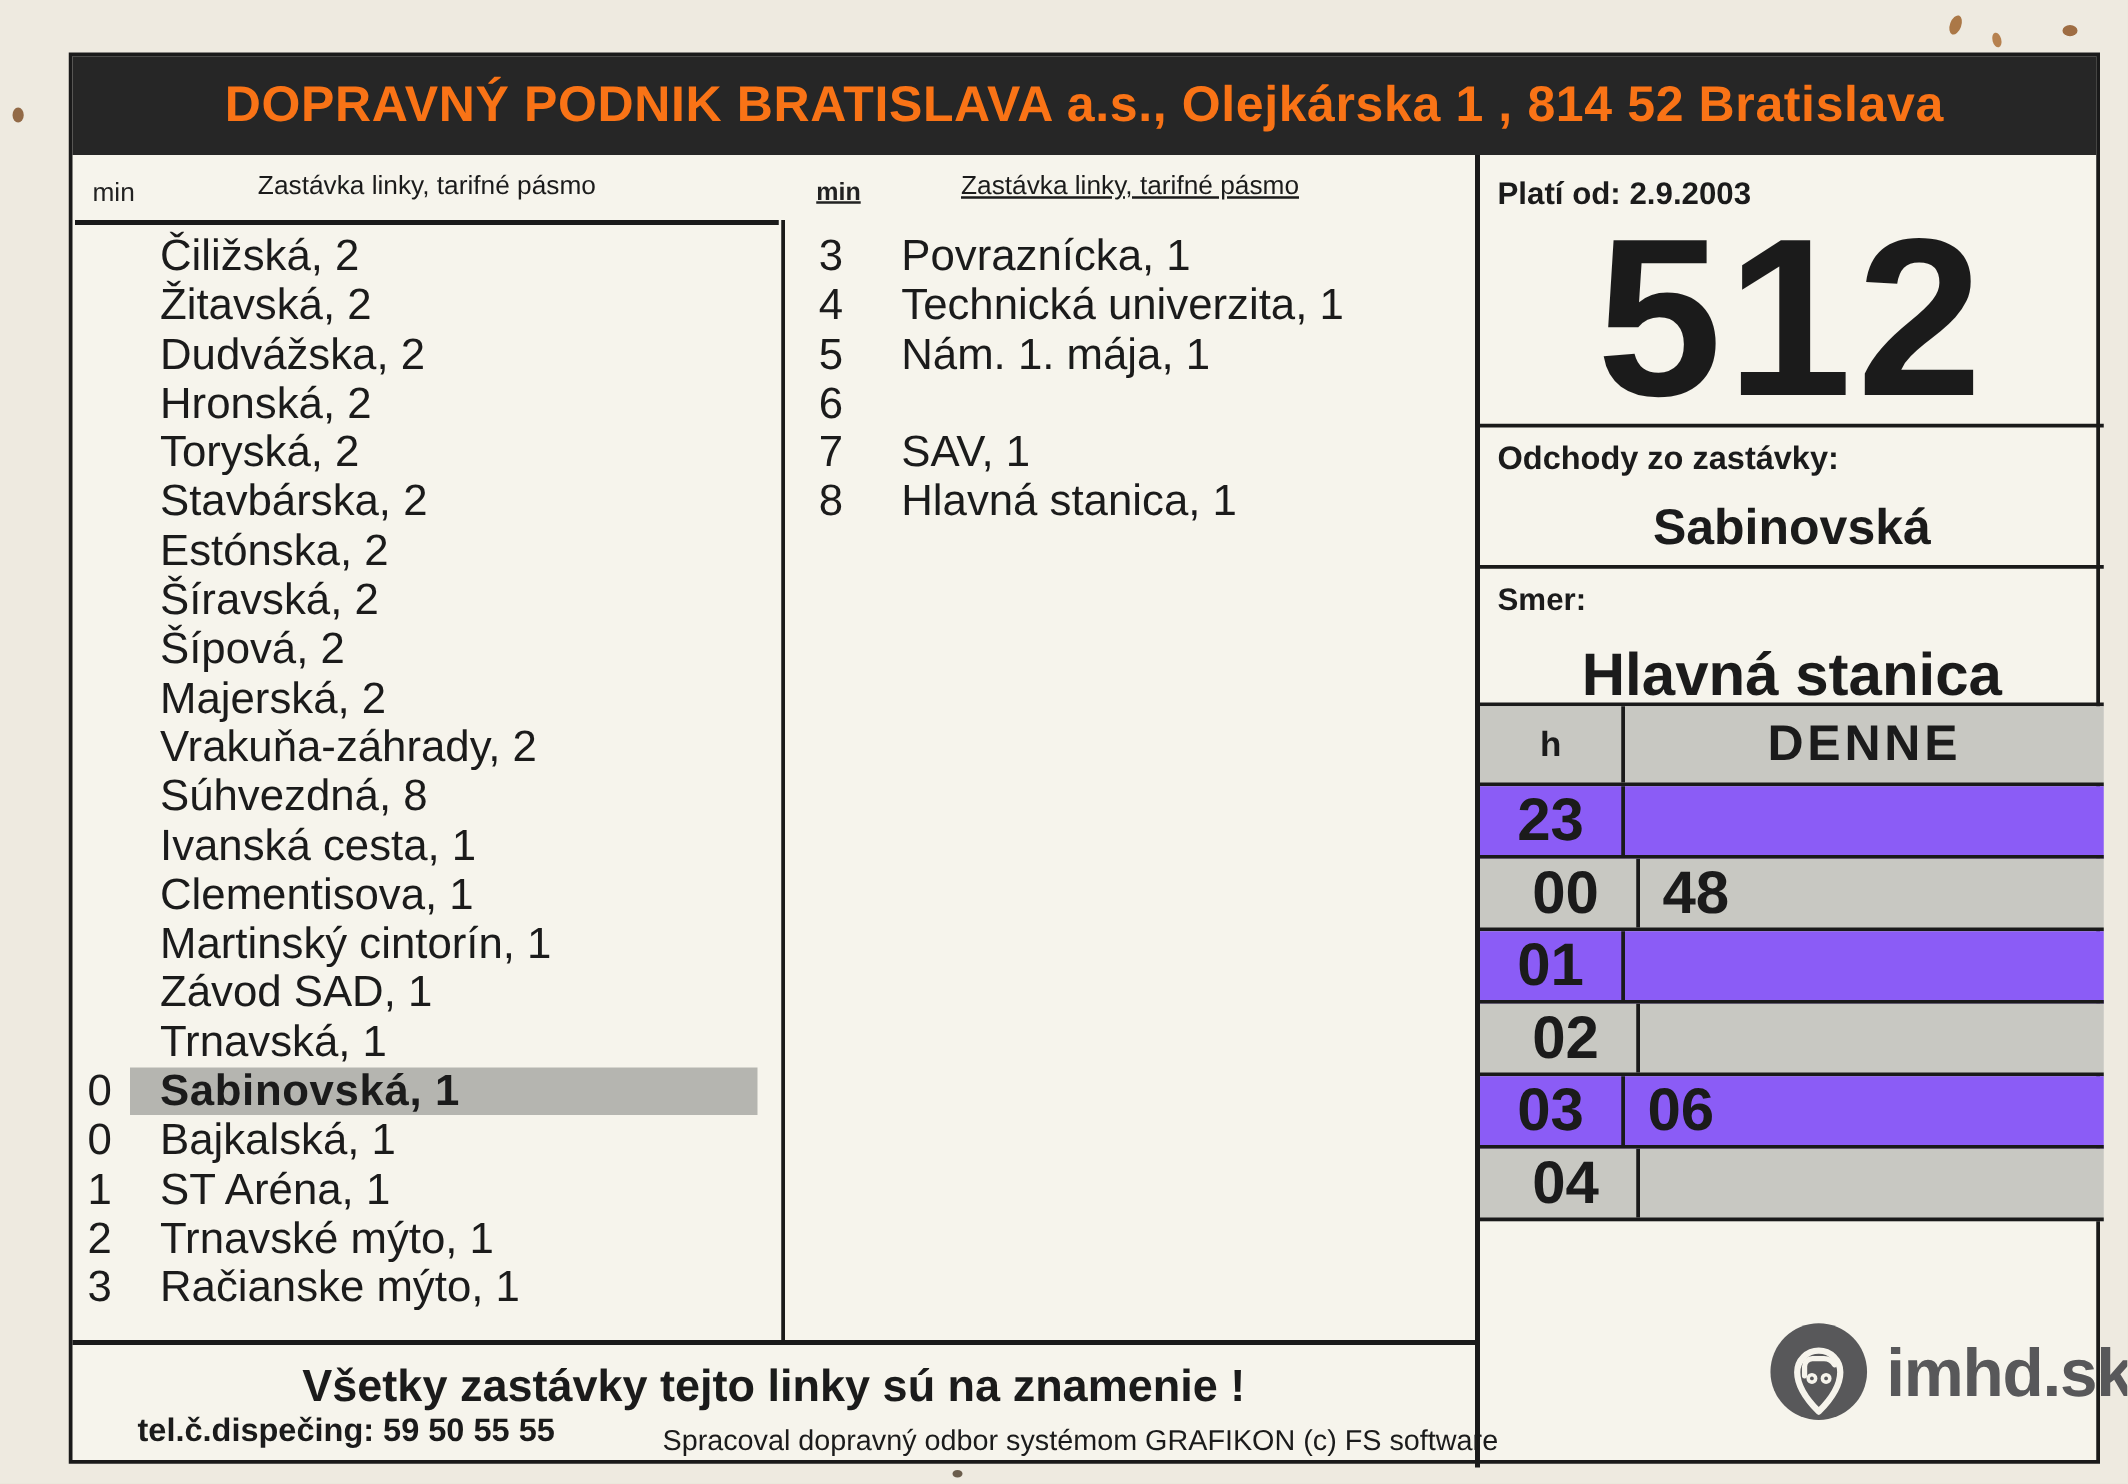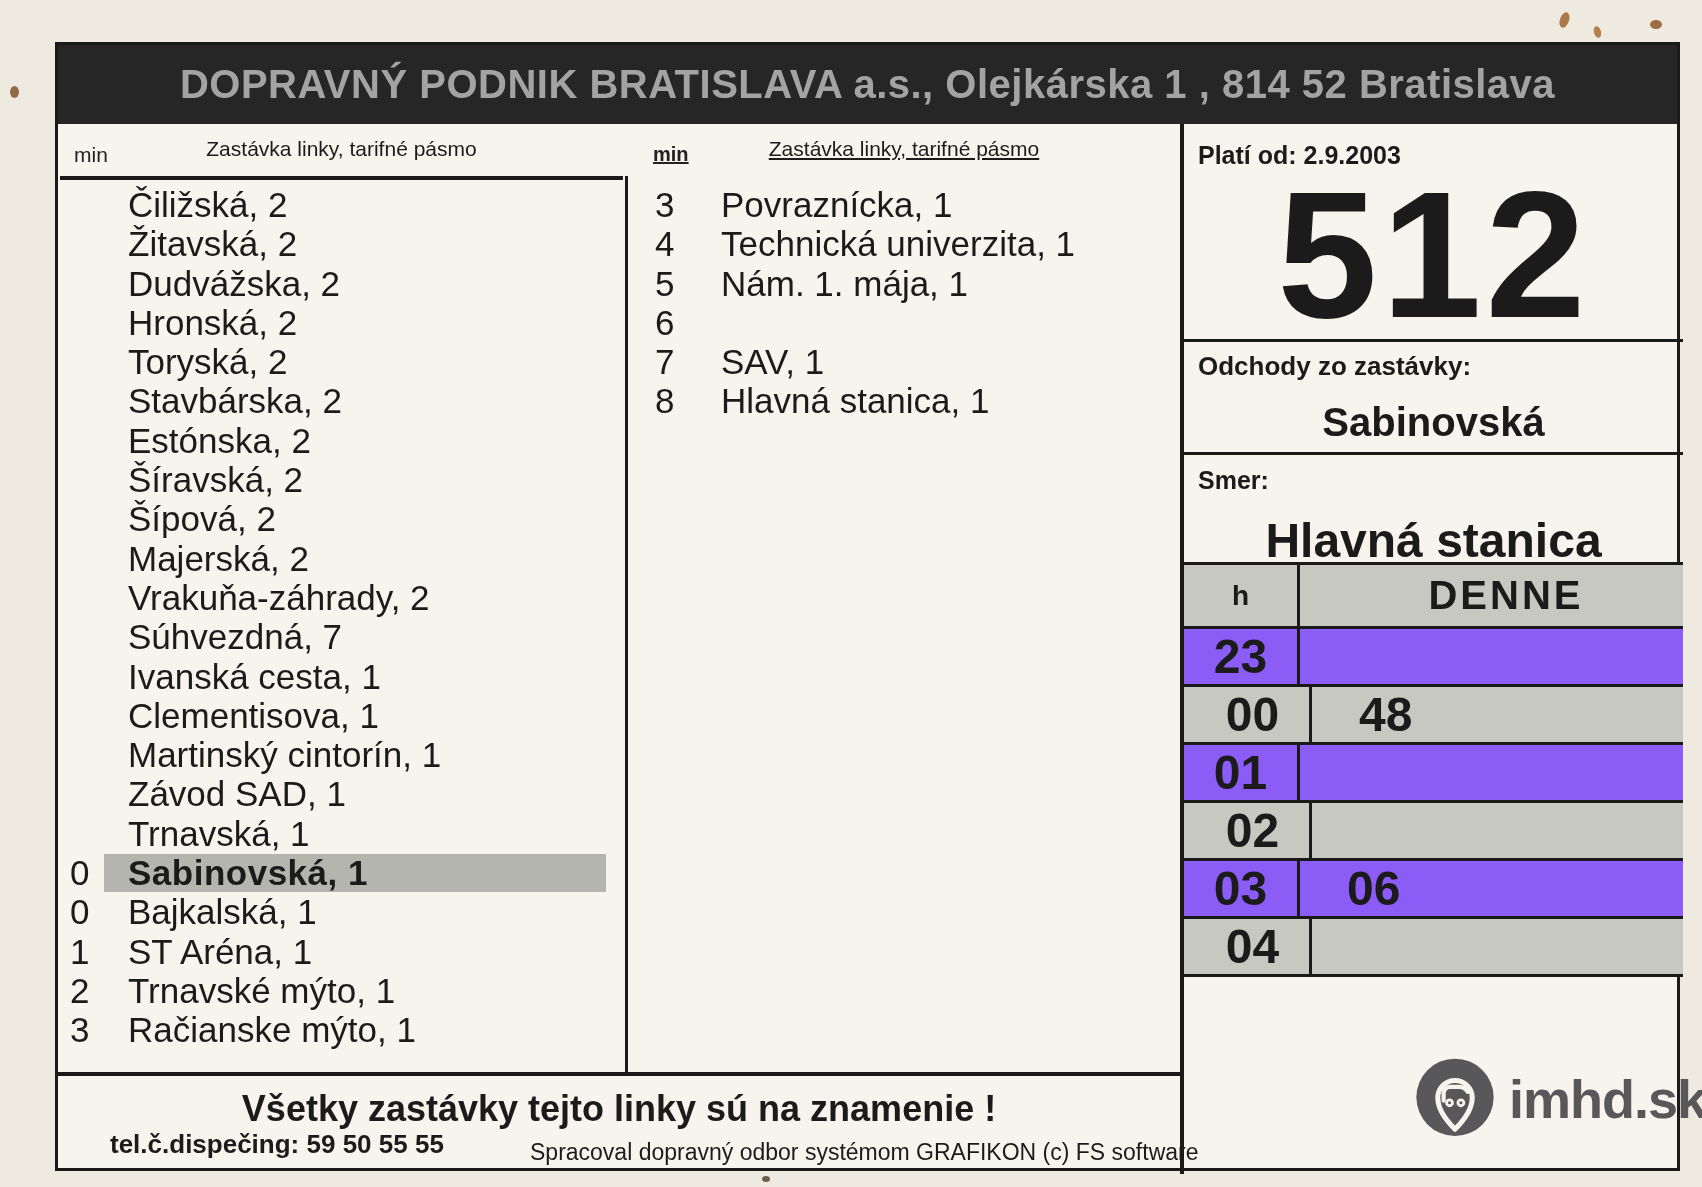--- a/index.html
+++ b/index.html
@@ -10,21 +10,21 @@
     font-family:"Liberation Sans", sans-serif;
     color:#1b1b1b; overflow:hidden;
   }
   .card {
     position:absolute; left:55px; top:42px; width:1625px; height:1129px;
     border:3px solid #1a1a1a; background:#f6f4ec;
   }
   
   .band {
     position:absolute; left:0; top:0; width:100%; height:79px;
-    background:#262626; color:#a3a3a3;
+    background:#262626; color:#f97316;
     display:flex; align-items:center; justify-content:center;
     font-weight:bold; font-size:40px; letter-spacing:0.5px;
   }
   
   .col-min-hdr { position:absolute; top:98px; font-size:21px; color:#222; }
   .col-min-hdr.left { left:16px; }
   .col-min-hdr.mid  { left:595px; text-decoration:underline; font-weight:bold; font-size:20px;}
   .col-hdr { position:absolute; top:92px; font-size:21px; text-align:center; }
   .col-hdr.left { left:0; width:567px; }
   .col-hdr.mid  { left:570px; width:552px; text-decoration:underline; }
@@ -70,21 +70,21 @@
   .tt-row.tt-head { height:64px; background:#c8c8c2; }
   .tt-row.shaded { background:#c8c8c2;padding-left:12px; }
   .tt-hour {
     width:116px; border-right:3px solid #1a1a1a;
     display:flex; align-items:center; justify-content:center;
     font-weight:bold; font-size:48px;
   }
   .tt-head .tt-hour { font-size:28px; }
   .tt-min {
     flex:1; display:flex; align-items:center; padding-left:18px;
-    font-weight:bold; font-size:48px;margin-left:29px;
+    font-weight:bold; font-size:48px;
   }
   .tt-head .tt-min { justify-content:center; padding-left:0; font-size:40px; letter-spacing:3px; }
   
   .footer-rule { position:absolute; left:0; top:1027px; width:1122px; height:4px; background:#1a1a1a; }
   .notice {
     position:absolute; left:0; top:1043px; width:1122px; text-align:center;
     font-size:36px; font-weight:bold;
   }
   .phone  { position:absolute; left:52px; top:1084px; font-size:26px; font-weight:bold; }
   .credit { position:absolute; left:472px; top:1094px; font-size:23px; }
@@ -183,21 +183,21 @@
         <div class="stop-row">
     <span class="stop-min"></span>
     <span class="stop-name">Majerská, 2</span>
   </div>
         <div class="stop-row">
     <span class="stop-min"></span>
     <span class="stop-name">Vrakuňa-záhrady, 2</span>
   </div>
         <div class="stop-row">
     <span class="stop-min"></span>
-    <span class="stop-name">Súhvezdná, 7</span>
+    <span class="stop-name">Súhvezdná, 8</span>
   </div>
         <div class="stop-row">
     <span class="stop-min"></span>
     <span class="stop-name">Ivanská cesta, 1</span>
   </div>
         <div class="stop-row">
     <span class="stop-min"></span>
     <span class="stop-name">Clementisova, 1</span>
   </div>
         <div class="stop-row">

